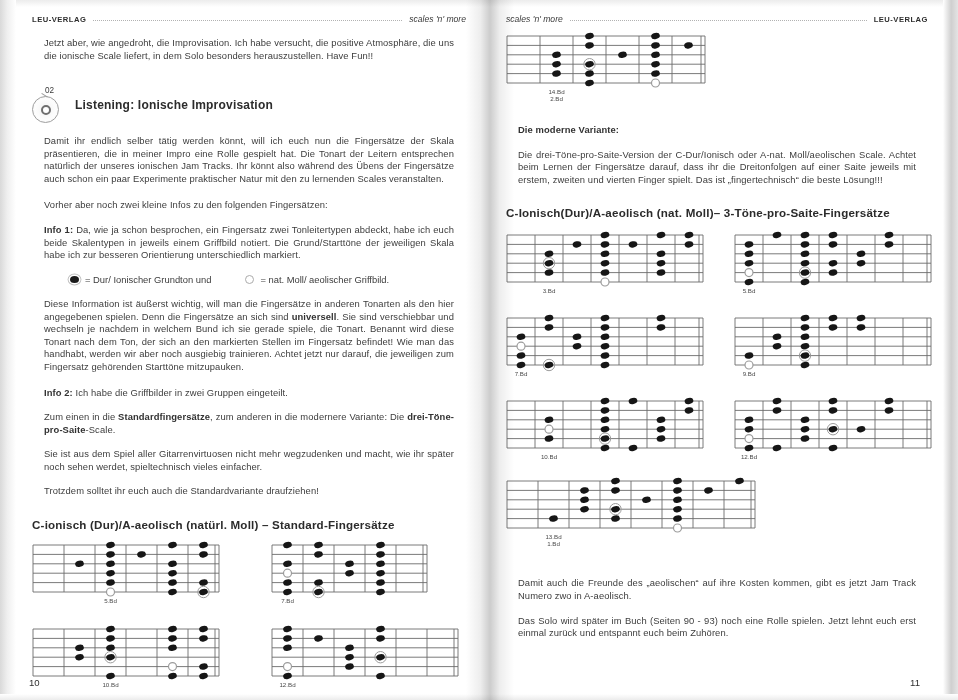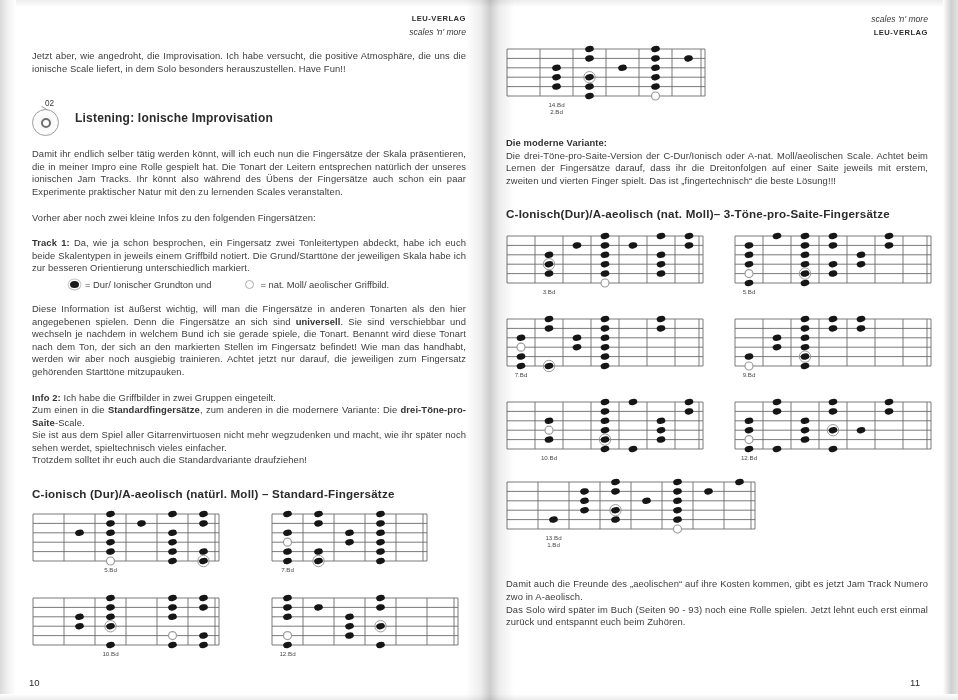--- a/index.html
+++ b/index.html
@@ -7,25 +7,25 @@
   .spread{position:relative;width:958px;height:700px;background:#ffffff;overflow:hidden;}
   
   .edge-left{position:absolute;left:0;top:0;bottom:0;width:16px;background:linear-gradient(90deg,#d9d9d9 0%,#efefef 45%,#ffffff 100%);}
   .edge-right{position:absolute;right:0;top:0;bottom:0;width:15px;background:linear-gradient(90deg,#ffffff 0%,#cfcfcf 55%,#e4e4e4 100%);}
   .edge-top{position:absolute;left:0;top:0;right:0;height:7px;background:linear-gradient(180deg,#ececec,#ffffff);}
   .edge-bottom{position:absolute;left:0;bottom:0;right:0;height:6px;background:linear-gradient(0deg,#ececec,#ffffff);}
   .spine{position:absolute;top:0;bottom:0;left:466px;width:48px;background:linear-gradient(90deg,rgba(0,0,0,0) 0%,rgba(0,0,0,0.07) 30%,rgba(0,0,0,0.20) 50%,rgba(0,0,0,0.07) 70%,rgba(0,0,0,0) 100%);}
   .page{position:absolute;top:6px;height:690px;color:#3c3c3c;}
   .page-left{left:12px;width:470px;padding:8px 16px 0 20px;box-sizing:border-box;}
   .page-right{left:494px;width:452px;padding:8px 18px 0 12px;box-sizing:border-box;}
-  .page-header{display:flex;align-items:flex-end;flex-direction:column;}
+  .page-header{display:flex;align-items:flex-end;}
   .brand{font-size:7.6px;font-weight:bold;letter-spacing:0.5px;color:#2e2e2e;white-space:nowrap;}
   .series{font-size:8.6px;font-style:italic;color:#3a3a3a;white-space:nowrap;}
   .leader{flex:1;border-bottom:1px dotted #b2b2b2;margin:0 7px 3px 7px;height:2px;}
-  p,.para{margin:0;font-size:9.4px;line-height:12.6px;text-align:justify;letter-spacing:0.1px;color:#3c3c3c;}
+  p,.para{margin:12px;font-size:9.4px;line-height:12.6px;text-align:justify;letter-spacing:0.1px;color:#3c3c3c;}
   .b{font-weight:bold;color:#323232;}
   .mt-s{margin-top:11px;} .mt-m{margin-top:13px;} .mt-l{margin-top:19px;}
   .listening{display:flex;align-items:center;margin-top:24px;}
   .cd-badge{position:relative;width:34px;height:38px;flex:0 0 auto;}
   .cd-num{position:absolute;top:0;left:13px;font-size:8.2px;color:#3a3a3a;}
   .cd-tick{position:absolute;top:9px;left:9px;width:8px;height:1px;background:#9a9a9a;transform:rotate(32deg);}
   .cd-disc{position:absolute;left:0;bottom:1px;width:25px;height:25px;border:1.3px solid #9f9f9f;border-radius:50%;background:radial-gradient(circle,#f2f2f2 0%,#fdfdfd 60%,#ededed 100%);}
   .cd-hub{position:absolute;left:8px;top:8px;width:6px;height:6px;border:2.4px solid #6f6f6f;border-radius:50%;background:#fff;}
   .listening-title{font-size:12px;font-weight:bold;color:#2c2c2c;margin-left:9px;letter-spacing:0.2px;}
   .legend-row{display:flex;align-items:center;margin-top:4px;margin-left:38px;font-size:9.4px;color:#3c3c3c;}
@@ -65,21 +65,21 @@
         <span class="cd-tick"></span>
         <span class="cd-disc">
             <span class="cd-hub"></span>
           </span>
       </div>
       <span class="listening-title">Listening: Ionische Improvisation</span>
     </div>
 
     <p class="mt-s">Damit ihr endlich selber tätig werden könnt, will ich euch nun die Fingersätze der Skala präsentieren, die in meiner Impro eine Rolle gespielt hat. Die Tonart der Leitern entsprechen natürlich der unseres ionischen Jam Tracks. Ihr könnt also während des Übens der Fingersätze auch schon ein paar Experimente praktischer Natur mit den zu lernenden Scales veranstalten.</p>
     <p class="mt-m">Vorher aber noch zwei kleine Infos zu den folgenden Fingersätzen:</p>
-    <p class="mt-m"><span class="b">Track 1:</span><span> Da, wie ja schon besprochen, ein Fingersatz zwei Tonleitertypen abdeckt, habe ich euch beide Skalentypen in jeweils einem Griffbild notiert. Die Grund/Starttöne der jeweiligen Skala habe ich zur besseren Orientierung unterschiedlich markiert.</span></p>
+    <p class="mt-m"><span class="b">Info 1:</span><span> Da, wie ja schon besprochen, ein Fingersatz zwei Tonleitertypen abdeckt, habe ich euch beide Skalentypen in jeweils einem Griffbild notiert. Die Grund/Starttöne der jeweiligen Skala habe ich zur besseren Orientierung unterschiedlich markiert.</span></p>
 
     <div class="legend-row">
       <span class="dot-filled"></span>
       <span>= Dur/ Ionischer Grundton und</span>
       <span class="legend-gap"></span>
       <span class="dot-open"></span>
       <span>= nat. Moll/ aeolischer Griffbild.</span>
     </div>
 
     <p class="mt-m"><span>Diese Information ist äußerst wichtig, will man die Fingersätze in anderen Tonarten als den hier angegebenen spielen. Denn die Fingersätze an sich sind </span><span class="b">universell</span><span>. Sie sind verschiebbar und wechseln je nachdem in welchem Bund ich sie gerade spiele, die Tonart. Benannt wird diese Tonart nach dem Ton, der sich an den markierten Stellen im Fingersatz befindet! Wie man das handhabt, werden wir aber noch ausgiebig trainieren. Achtet jetzt nur darauf, die jeweiligen zum Fingersatz gehörenden Starttöne mitzupauken.</span></p>

